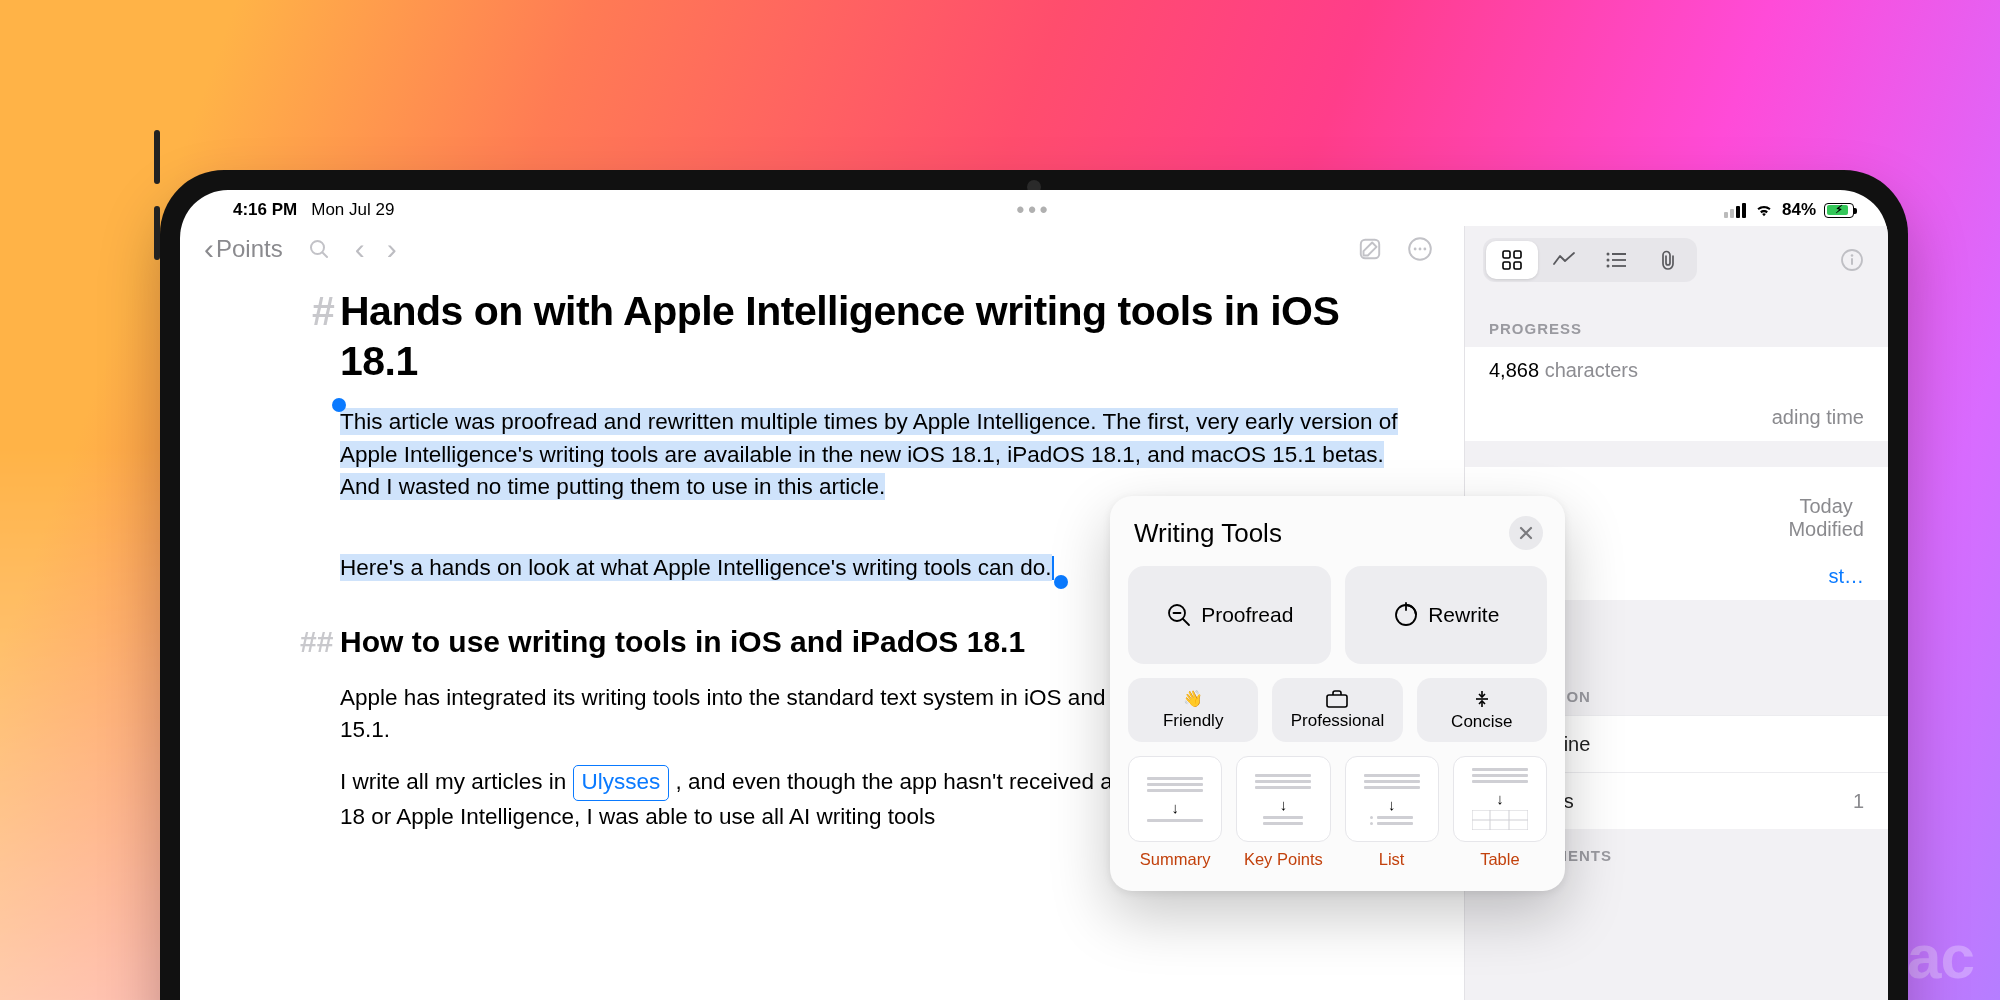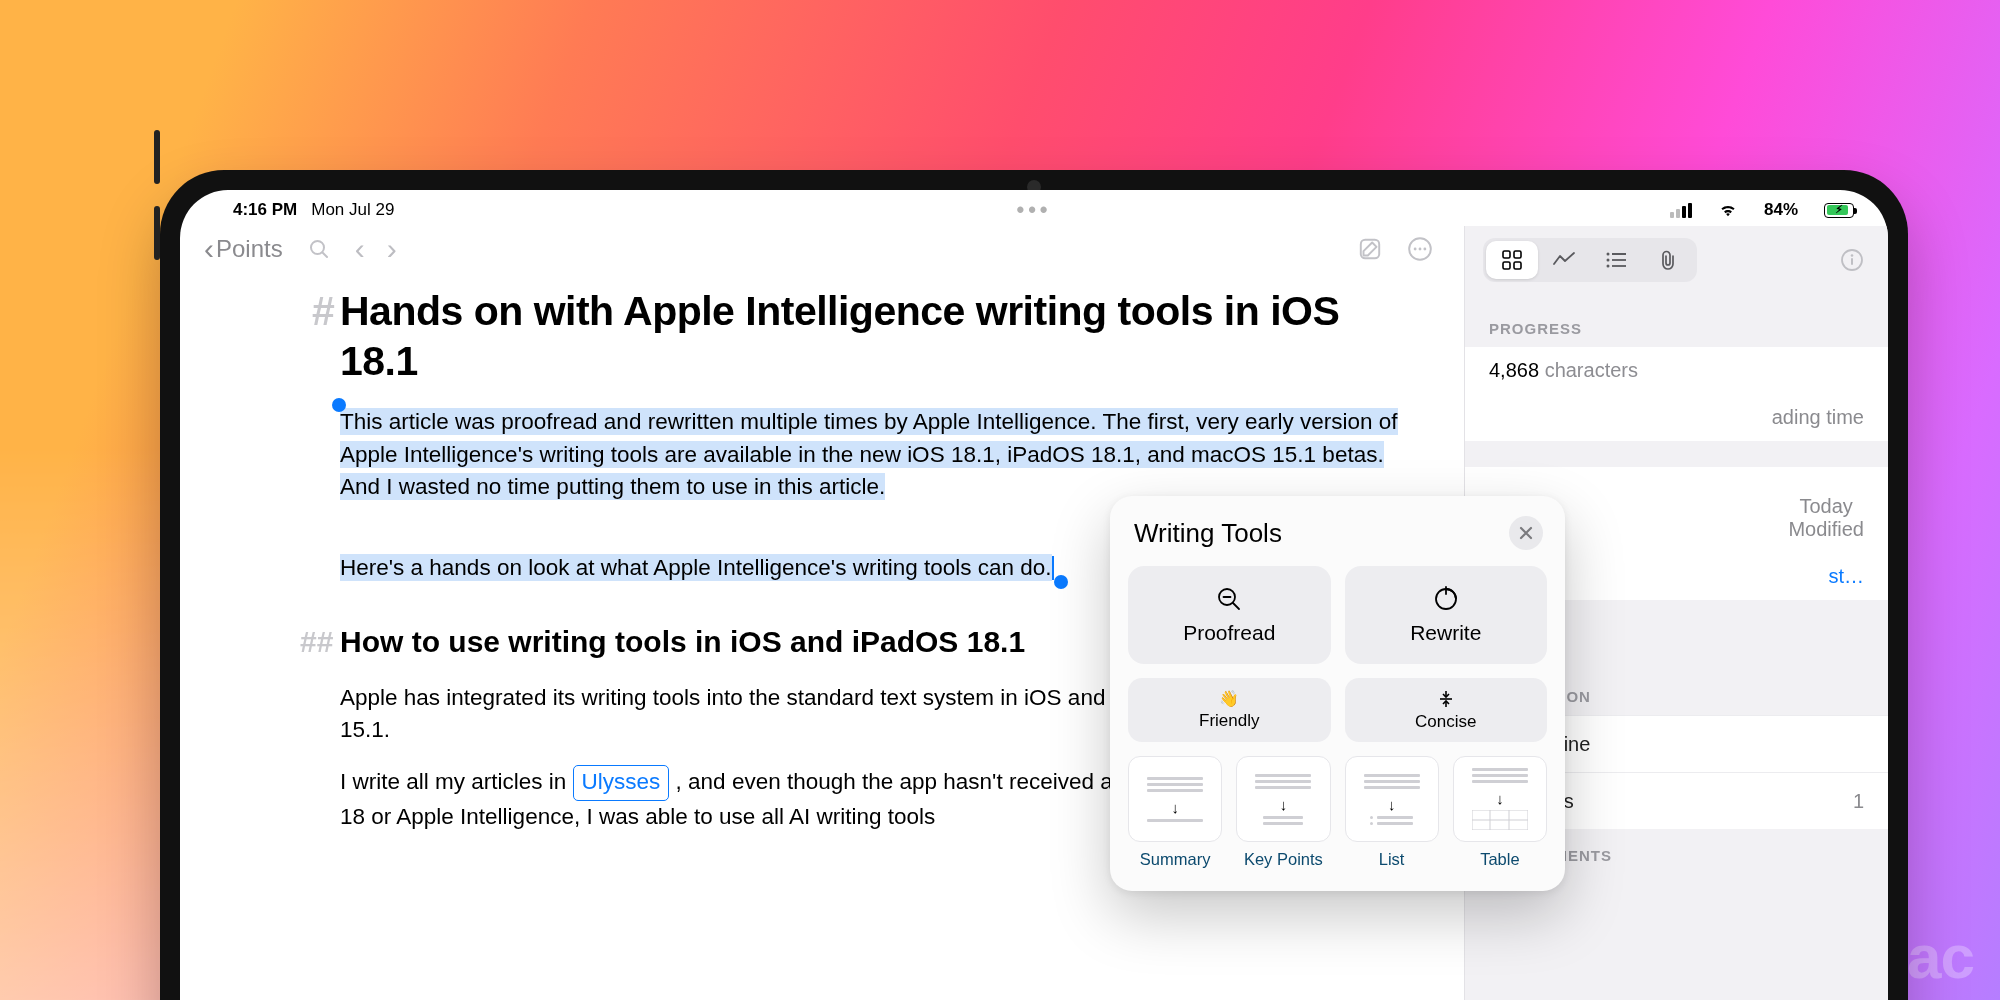--- a/index.html
+++ b/index.html
@@ -36,21 +36,21 @@
 .device .btns { position:absolute; left:-6px; top:-40px; display:flex; flex-direction:column; gap:22px; }
 .device .btns span { width:6px; height:54px; background:#222; border-radius:3px; display:block; }
 
 .status-bar {
   display:flex; justify-content:space-between; align-items:center;
   padding: 10px 34px 6px 34px; font-size: 17px; font-weight:600; color:#000;
 }
 .status-left { display:flex; gap:14px; align-items:baseline; font-weight:600;margin-left:19px;}
 .status-left .date { font-weight:500; }
 .status-center { position:absolute; left:50%; transform:translateX(-50%); color:#b0b0b0; font-size:22px; letter-spacing:4px; font-weight:800; }
-.status-right { display:flex; align-items:center; gap:26px; font-weight:600; }
+.status-right { display:flex; align-items:center; gap:8px; font-weight:600; }
 .sig-bars { display:inline-flex; gap:2px; align-items:flex-end; }
 .sig-bars i { width:4px; background:#000; display:block; border-radius:1px;}
 .sig-bars i:nth-child(1){height:6px; background:#bbb;} .sig-bars i:nth-child(2){height:9px;background:#bbb;} .sig-bars i:nth-child(3){height:12px;} .sig-bars i:nth-child(4){height:15px;}
 .wifi { width:20px; height:14px; }
 .batt { display:inline-flex; align-items:center; gap:2px; }
 .batt .shell { width:30px; height:15px; border:1.5px solid #000; border-radius:4px; position:relative; display:flex; align-items:center; padding:1.5px;}
 .batt .shell::after { content:""; position:absolute; right:-4px; top:4px; width:3px; height:6px; background:#000; border-radius:0 2px 2px 0;}
 .batt .fill { background:#34c759; height:100%; border-radius:2px; }
 .batt .bolt { position:absolute; left:50%; top:50%; transform:translate(-50%,-52%); font-size:11px; color:#000;}
 
@@ -93,28 +93,28 @@
 
 .popover {
   position:absolute; top:306px; left:930px; width:455px;
   background:#fbfbfb; border-radius:22px; box-shadow: 0 24px 60px rgba(0,0,0,.22), 0 2px 8px rgba(0,0,0,.08);
   padding: 20px 18px 22px; z-index:20;
 }
 .pop-head { display:flex; align-items:center; justify-content:space-between; padding:0 4px 16px 6px;}
 .pop-title { font-size:26px; font-weight:400; }
 .pop-close { width:34px; height:34px; border-radius:50%; background:#e9e9ec; color:#7a7a7e; display:flex; align-items:center; justify-content:center; font-size:18px;}
 .pop-row { display:flex; gap:14px; margin-bottom:14px;}
-.big-btn { flex:1; background:#ededf0; border-radius:16px; height:98px; display:flex; flex-direction:column; align-items:center; justify-content:center; gap:8px;}
+.big-btn { flex:1; background:#ededf0; border-radius:16px; height:98px; display:flex; flex-direction:row; align-items:center; justify-content:center; gap:8px;}
 .big-btn .lbl { font-size:21px; font-weight:500; }
 .sm-btn { flex:1; background:#ededf0; border-radius:14px; height:64px; display:flex; flex-direction:column; align-items:center; justify-content:center; gap:3px;}
 .sm-btn .lbl { font-size:17px; font-weight:500;}
 .tile-row { display:flex; gap:14px; }
 .tile { flex:1; display:flex; flex-direction:column; align-items:center; gap:8px;}
 .tile .card { width:100%; height:86px; background:#fff; border:1px solid #e6e6ea; border-radius:12px; display:flex; align-items:center; justify-content:center;}
-.tile .lbl { font-size:16.5px; color:#0c4a6e; }
+.tile .lbl { font-size:16.5px; color:#c2410c; }
 .mini { display:flex; flex-direction:column; gap:3px; align-items:center;}
 .mini i { display:block; background:#cfcfd4; border-radius:1px;}
 .arrow-dn { font-size:15px; margin-top:4px;}
 
 svg { display:block; }
 </style>
 </head>
 <body>
 
 <div class="bg-gradient"></div>
@@ -321,20 +321,27 @@
           <span class="lbl">Rewrite</span>
         </div>
       </div>
 
       <div class="pop-row">
         <div class="sm-btn">
           <span>👋</span>
           <span class="lbl">Friendly</span>
         </div>
         <div class="sm-btn">
+          <svg width="22" height="18" viewBox="0 0 22 18">
+              <rect x="1" y="5" width="20" height="12" rx="2" fill="none" stroke="#000" stroke-width="1.6"></rect>
+              <path d="M7 5V3a2 2 0 012-2h4a2 2 0 012 2v2" fill="none" stroke="#000" stroke-width="1.6"></path>
+            </svg>
+          <span class="lbl">Professional</span>
+        </div>
+        <div class="sm-btn">
           <svg width="20" height="20" viewBox="0 0 20 20">
               <line x1="10" y1="2" x2="10" y2="7" stroke="#000" stroke-width="1.6"></line>
               <line x1="10" y1="13" x2="10" y2="18" stroke="#000" stroke-width="1.6"></line>
               <line x1="4" y1="10" x2="16" y2="10" stroke="#000" stroke-width="1.6"></line>
               <polyline points="7,5 10,8 13,5" fill="none" stroke="#000" stroke-width="1.6"></polyline>
               <polyline points="7,15 10,12 13,15" fill="none" stroke="#000" stroke-width="1.6"></polyline>
             </svg>
           <span class="lbl">Concise</span>
         </div>
       </div>

